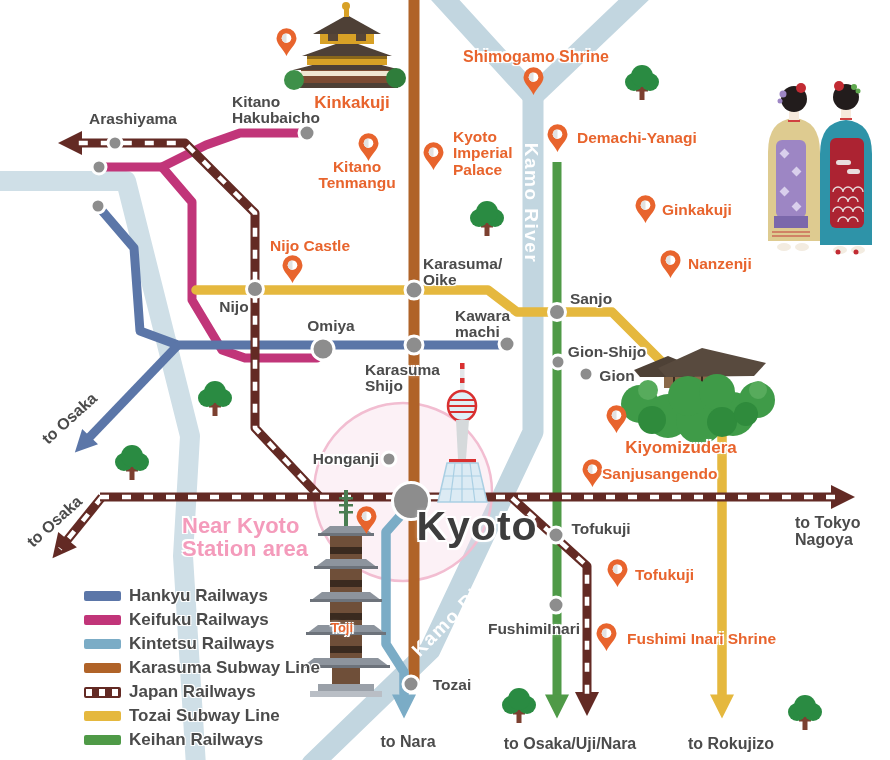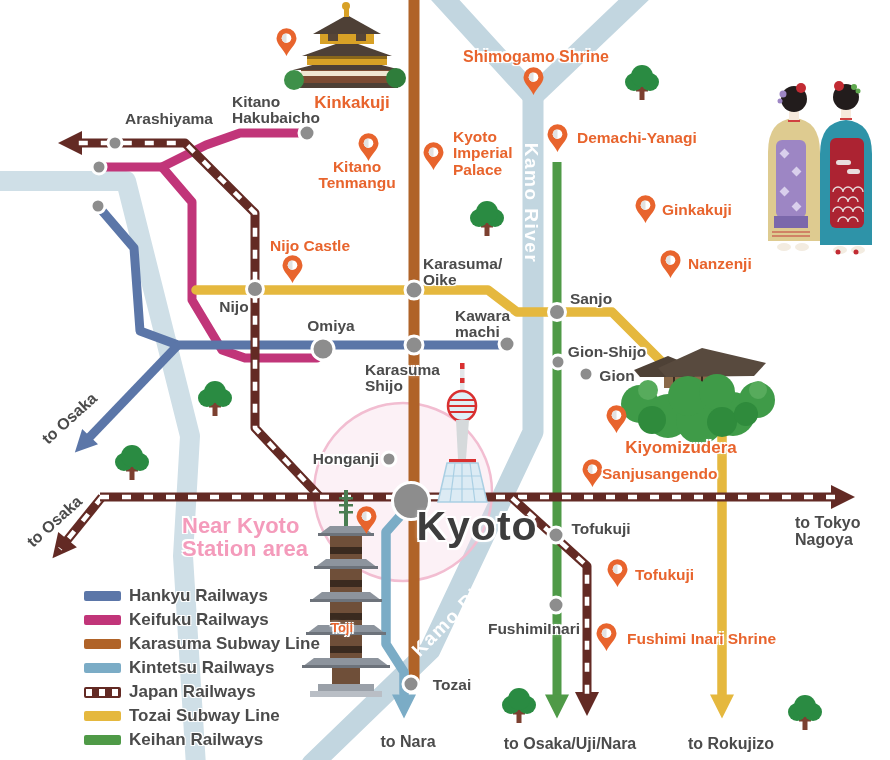--- a/index.html
+++ b/index.html
@@ -273,26 +273,26 @@
 <div id="legend">
       <div class="legend-row">
         <span class="legend-swatch" style="background: rgb(91, 118, 168);"></span>
         <span class="legend-label">Hankyu Railways</span>
       </div>
       <div class="legend-row">
         <span class="legend-swatch" style="background: rgb(193, 53, 121);"></span>
         <span class="legend-label">Keifuku Railways</span>
       </div>
       <div class="legend-row">
+        <span class="legend-swatch" style="background: rgb(123, 172, 198);"></span>
+        <span class="legend-label">Kintetsu Railways</span>
+      </div>
+      <div class="legend-row">
         <span class="legend-swatch" style="background: rgb(176, 99, 40);"></span>
         <span class="legend-label">Karasuma Subway Line</span>
-      </div>
-      <div class="legend-row">
-        <span class="legend-swatch" style="background: rgb(123, 172, 198);"></span>
-        <span class="legend-label">Kintetsu Railways</span>
       </div>
       <div class="legend-row">
         <span class="legend-swatch jr" style="background: repeating-linear-gradient(90deg, rgb(255, 255, 255) 0px, rgb(255, 255, 255) 6px, rgb(99, 42, 36) 6px, rgb(99, 42, 36) 13px);"></span>
         <span class="legend-label">Japan Railways</span>
       </div>
       <div class="legend-row">
         <span class="legend-swatch" style="background: rgb(229, 184, 62);"></span>
         <span class="legend-label">Tozai Subway Line</span>
       </div>
       <div class="legend-row">
@@ -361,21 +361,21 @@
           <circle cx="11.5" cy="10.2" r="4.8" fill="#ffffff"></circle>
           <path d="M11.5 5.4 A4.8 4.8 0 0 0 11.5 15 Z" fill="#e2e2e2"></path>
         </svg></div>
       <div class="pin" style="left: 354.5px; top: 506px;"><svg width="23" height="29" viewBox="0 0 23 29">
           <path d="M11.5 28 C9 21.5 1.5 16.5 1.5 10.2 A10 10 0 1 1 21.5 10.2 C21.5 16.5 14 21.5 11.5 28 Z" fill="#e8642d"></path>
           <circle cx="11.5" cy="10.2" r="4.8" fill="#ffffff"></circle>
           <path d="M11.5 5.4 A4.8 4.8 0 0 0 11.5 15 Z" fill="#e2e2e2"></path>
         </svg></div>
     </div>
 <div id="labels-layer" style="position:absolute;left:0;top:0;">
-      <div class="lbl station a-center" style="left: 133px; top: 119px; transform: translate(-50%, -50%); margin-left: 36px;">
+      <div class="lbl station a-center" style="left: 133px; top: 119px; transform: translate(-50%, -50%);">
         <div>Arashiyama</div>
       </div>
       <div class="lbl station a-left" style="left: 232px; top: 110px; transform: translate(0px, -50%);">
         <div>Kitano</div>
         <div>Hakubaicho</div>
       </div>
       <div class="lbl station a-center" style="left: 234px; top: 307px; transform: translate(-50%, -50%);">
         <div>Nijo</div>
       </div>
       <div class="lbl station a-center" style="left: 331px; top: 326px; transform: translate(-50%, -50%);">

